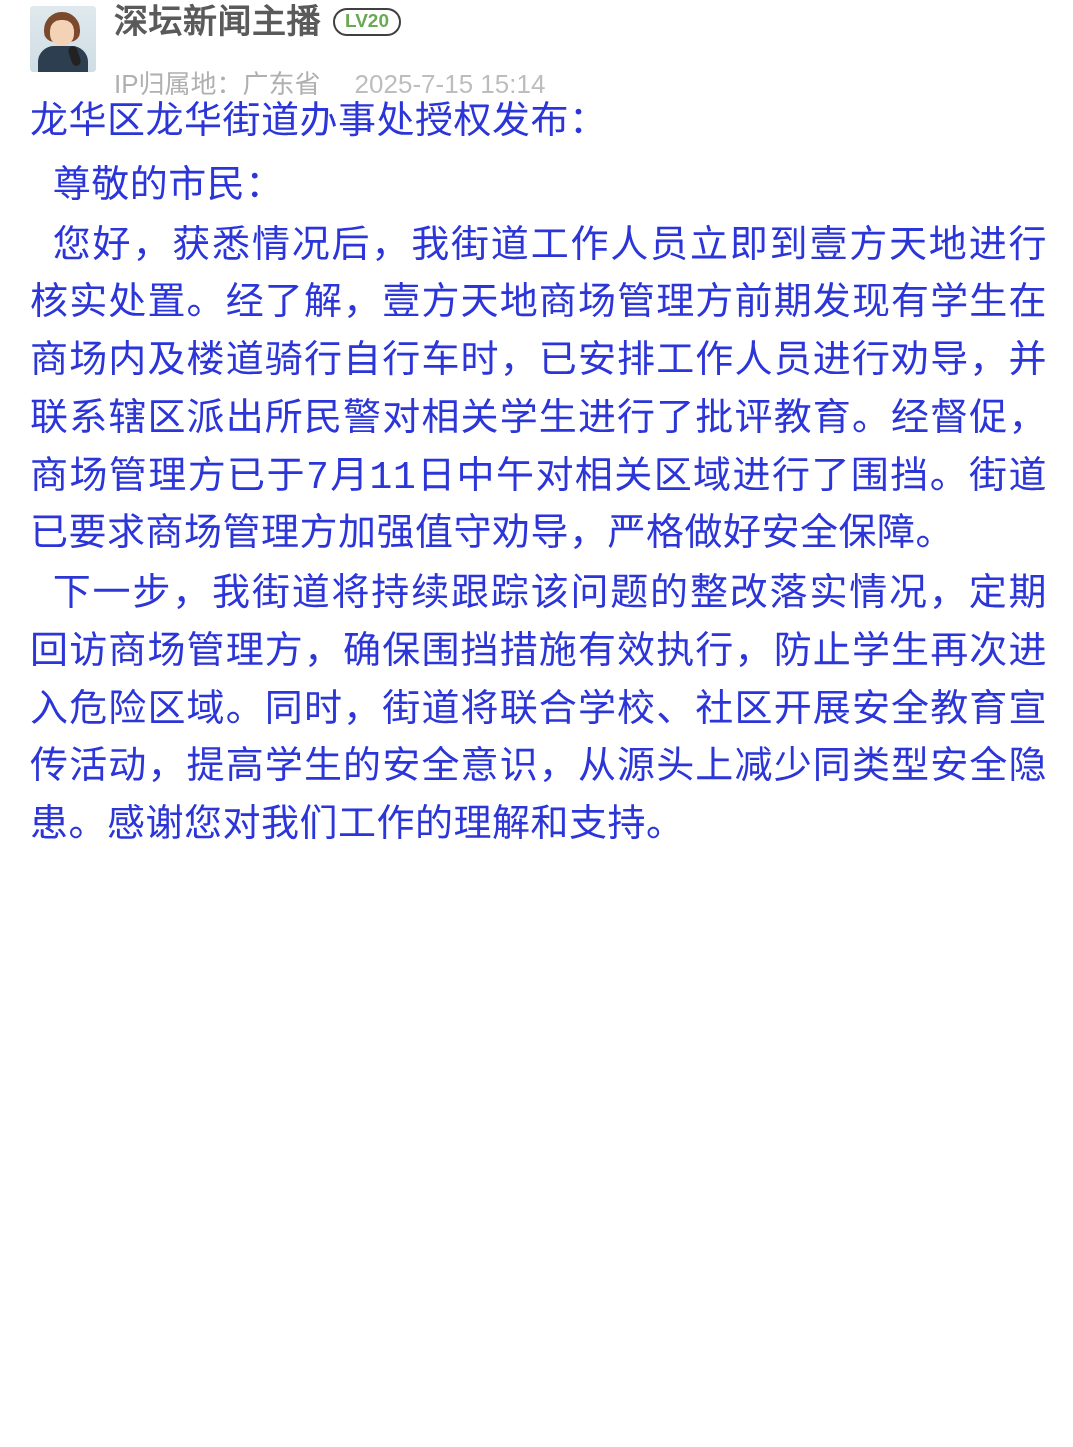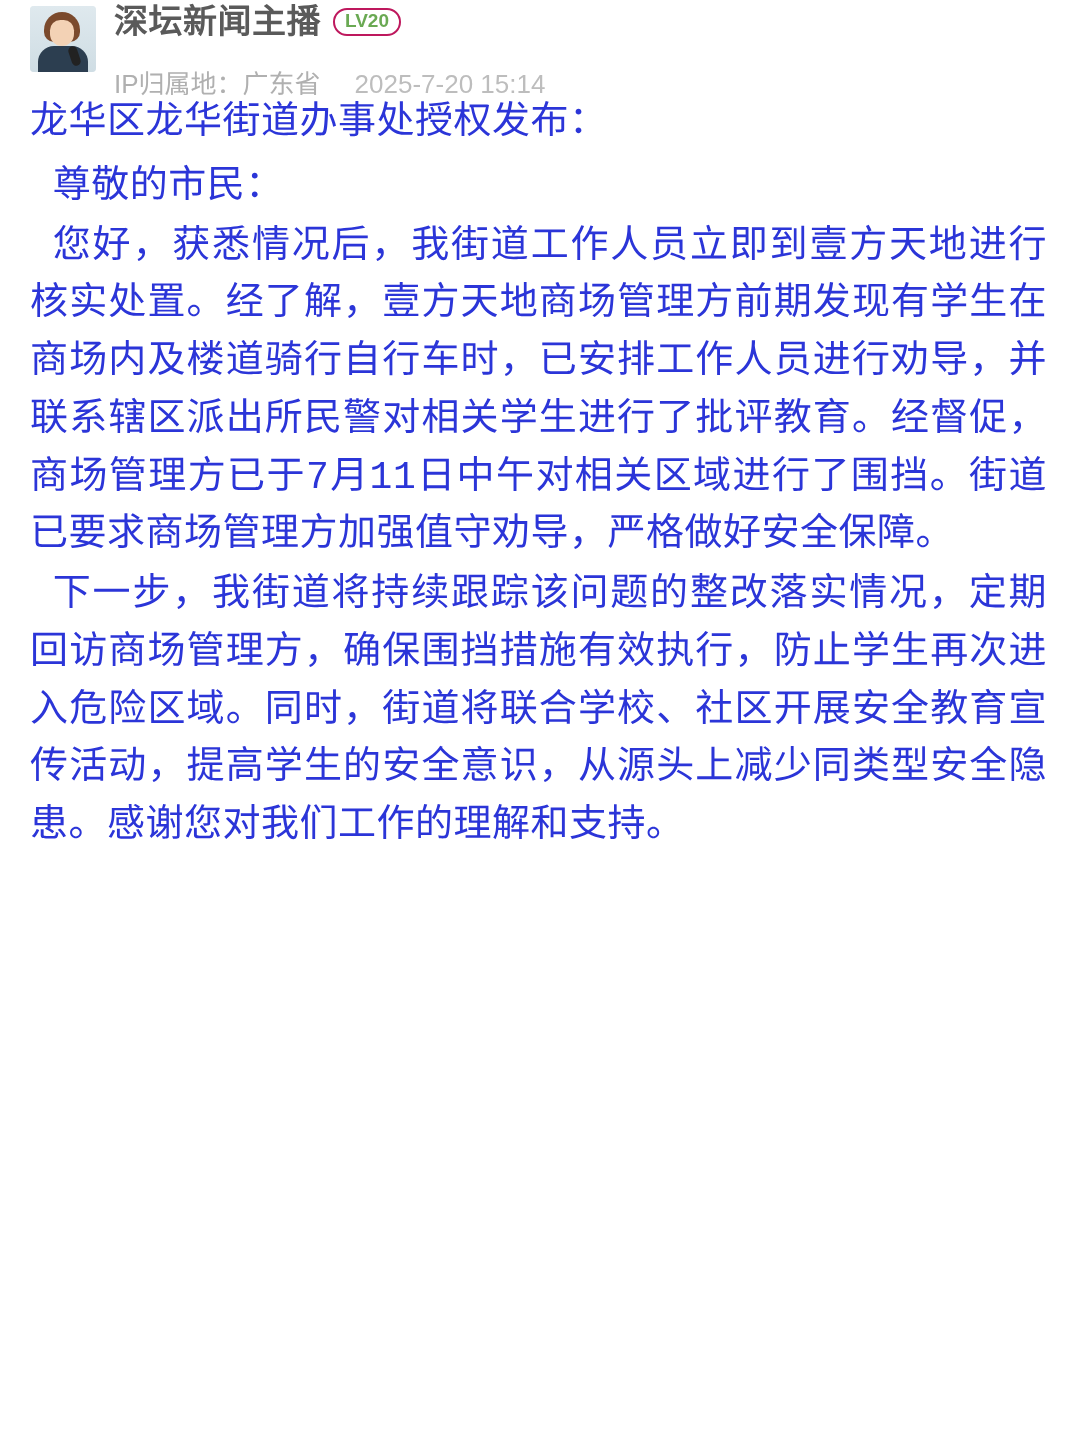--- a/index.html
+++ b/index.html
@@ -93,21 +93,21 @@
     gap: 12px;
   }
   .username {
     font-size: 34px;
     line-height: 1.05;
     color: #5a5a5a;
     font-weight: 600;
     letter-spacing: 0.5px;
   }
   .level-badge {
-    border: 2px solid #be185d;
+    border: 2px solid #404040;
     color: #6aa953;
     border-radius: 14px;
     font-size: 19px;
     padding: 1px 10px 2px;
     line-height: 1.1;
     font-weight: 600;
     white-space: nowrap;
   }
   .meta-row {
     margin-top: 23px;
@@ -178,21 +178,21 @@
       <div class="av-mic"></div>
     </div>
 
     <div class="head-main">
       <div class="name-row">
         <span class="username">深坛新闻主播</span>
         <span class="level-badge">LV20</span>
       </div>
       <div class="meta-row">
         <span class="meta-ip">IP归属地：广东省</span>
-        <span class="meta-time">2025-7-20 15:14</span>
+        <span class="meta-time">2025-7-15 15:14</span>
       </div>
     </div>
 
   </div>
 
   <div class="content">
     <p class="title-line">龙华区龙华街道办事处授权发布：</p>
     <p class="indent">尊敬的市民：</p>
     <p class="indent">您好，获悉情况后，我街道工作人员立即到壹方天地进行核实处置。经了解，壹方天地商场管理方前期发现有学生在商场内及楼道骑行自行车时，已安排工作人员进行劝导，并联系辖区派出所民警对相关学生进行了批评教育。经督促，商场管理方已于7月11日中午对相关区域进行了围挡。街道已要求商场管理方加强值守劝导，严格做好安全保障。</p>
     <p class="indent">下一步，我街道将持续跟踪该问题的整改落实情况，定期回访商场管理方，确保围挡措施有效执行，防止学生再次进入危险区域。同时，街道将联合学校、社区开展安全教育宣传活动，提高学生的安全意识，从源头上减少同类型安全隐患。感谢您对我们工作的理解和支持。</p>

